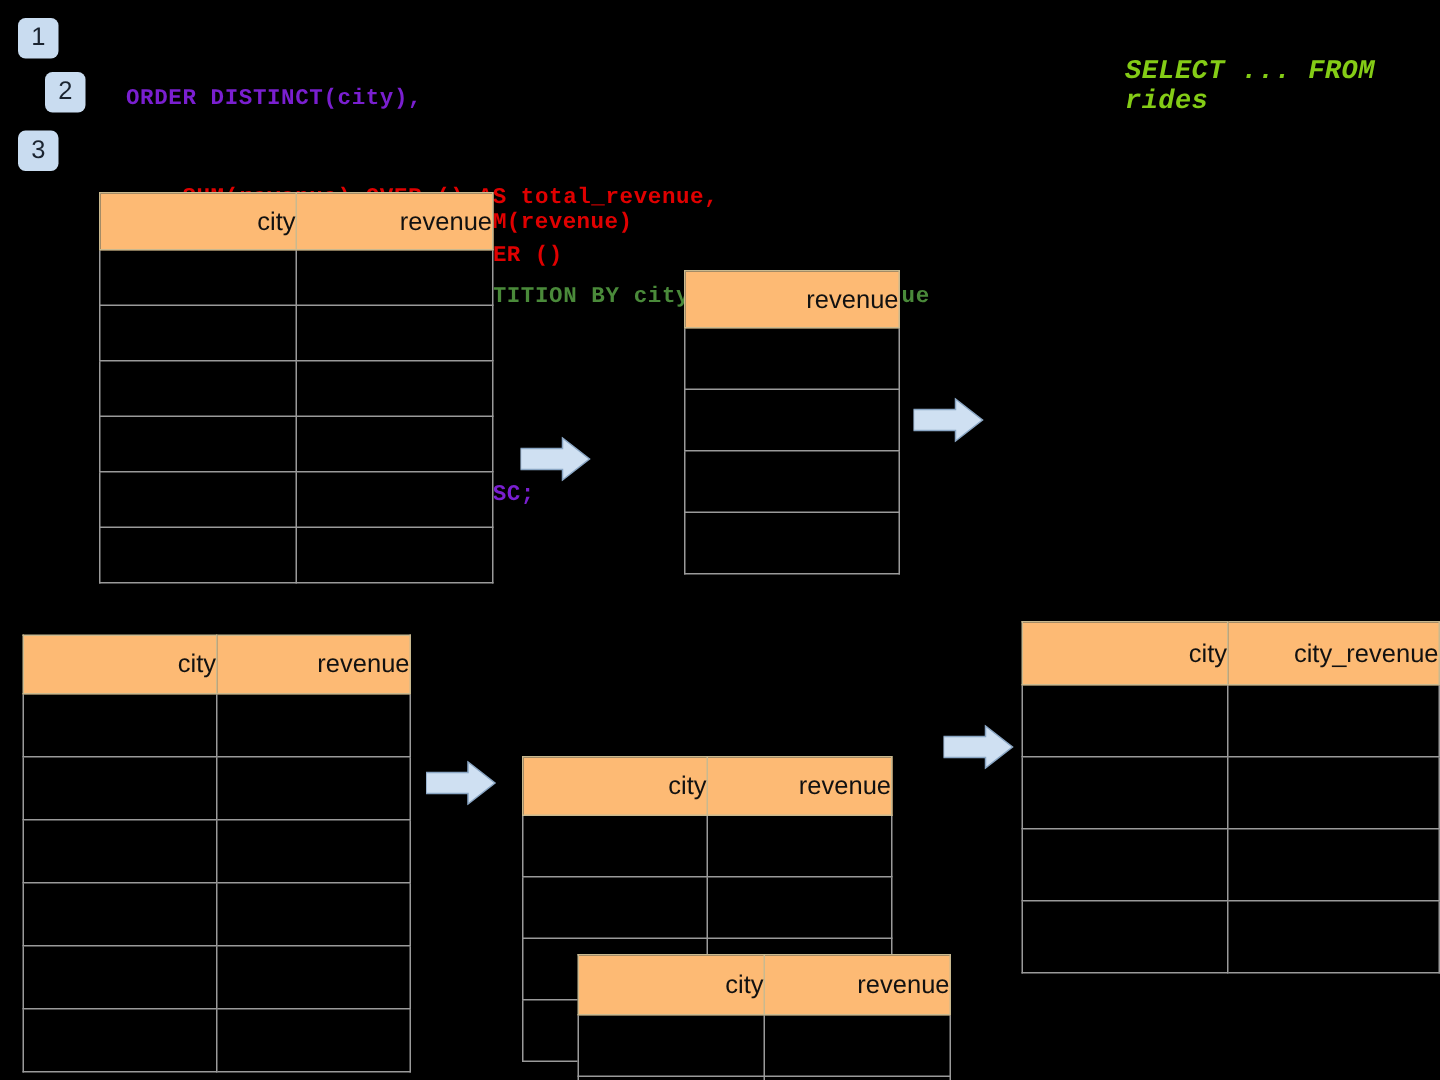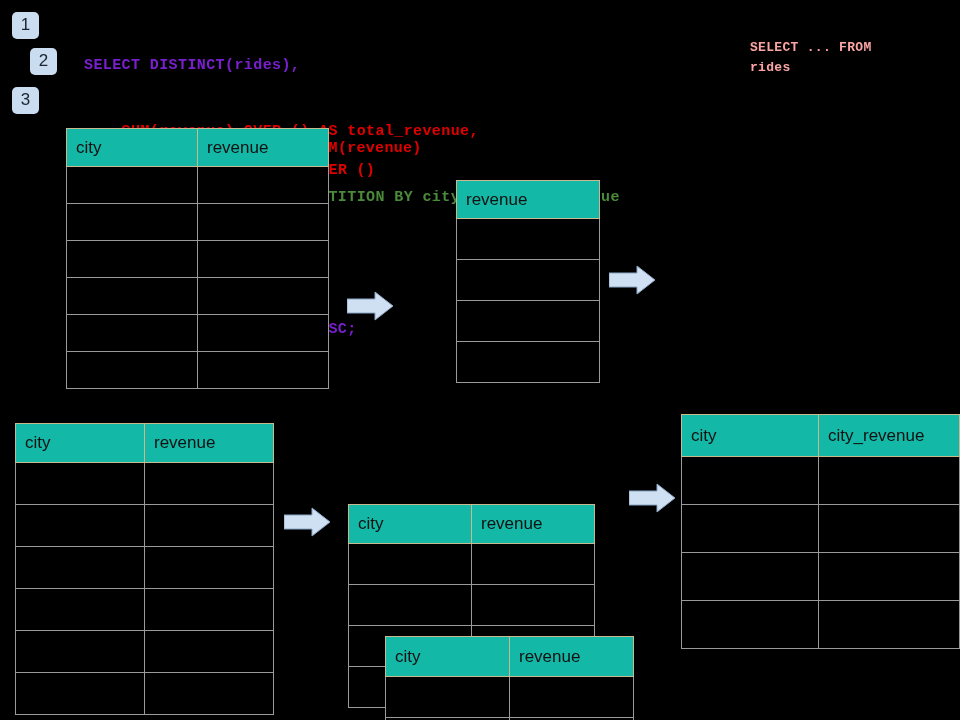--- a/index.html
+++ b/index.html
@@ -39,23 +39,24 @@
     position: absolute;
     font-family: "Liberation Mono", monospace;
     font-weight: bold;
     white-space: pre;
     line-height: 22px;
     letter-spacing: 0.3px;
   }
   #annot-select-from {
     left: 750px;
     top: 38px;
-    font-size: 13px;
-    color: #fca5a5;
+    font-size: 18px;
+    color: #84cc16;
     line-height: 20px;
+    font-style: italic;
   }
   #annot-sum-over {
     left: 310px;
     top: 138px;
     font-size: 15px;
     color: #E00000;
   }
   #annot-sum-partition {
     left: 272px;
     top: 436px;
@@ -87,25 +88,25 @@
     table-layout: fixed;
     background: #000000;
   }
   .tbl td {
     border: 1px solid #9a9a9a;
     padding: 0;
     height: 36px;
     background: #000000;
   }
   .tbl td.hdr {
-    background: #14b8a6;
+    background: #fdba74;
     color: #111111;
     font-family: "Liberation Sans", sans-serif;
     font-size: 17px;
-    text-align: left;
+    text-align: right;
     padding: 0 0 0 9px;
     height: 37px;
     border: 1px solid #c9b98f;
     vertical-align: middle;
   }
 
   
   #table-rides-top      { left: 66px;  top: 128px; }
   #table-rides-top td   { width: 121px; height: 36px; }
   #table-rides-top td.hdr { height: 37px; }
@@ -136,21 +137,21 @@
   #arrow-2 { left: 609px; top: 265px; width: 47px; height: 30px; }
   #arrow-3 { left: 284px; top: 507px; width: 47px; height: 30px; }
   #arrow-4 { left: 629px; top: 483px; width: 47px; height: 30px; }
 </style>
 </head>
 <body>
 
 <div id="canvas">
 
   <div class="sql-code">
-    <span class="sql-line c-purple">SELECT DISTINCT(rides),</span>
+    <span class="sql-line c-purple">ORDER DISTINCT(city),</span>
     <span class="sql-line c-red">    SUM(revenue) OVER () AS total_revenue,</span>
     <span class="sql-line c-green">    SUM(revenue) OVER (PARTITION BY city) as city_revenue</span>
     <span class="sql-line c-purple">  FROM rides</span>
     <span class="sql-line c-purple">  ORDER by city_revenue DESC;</span>
   </div>
 
   <div class="badge" id="badge-1">1</div>
   <div class="badge" id="badge-2">2</div>
   <div class="badge" id="badge-3">3</div>
 

